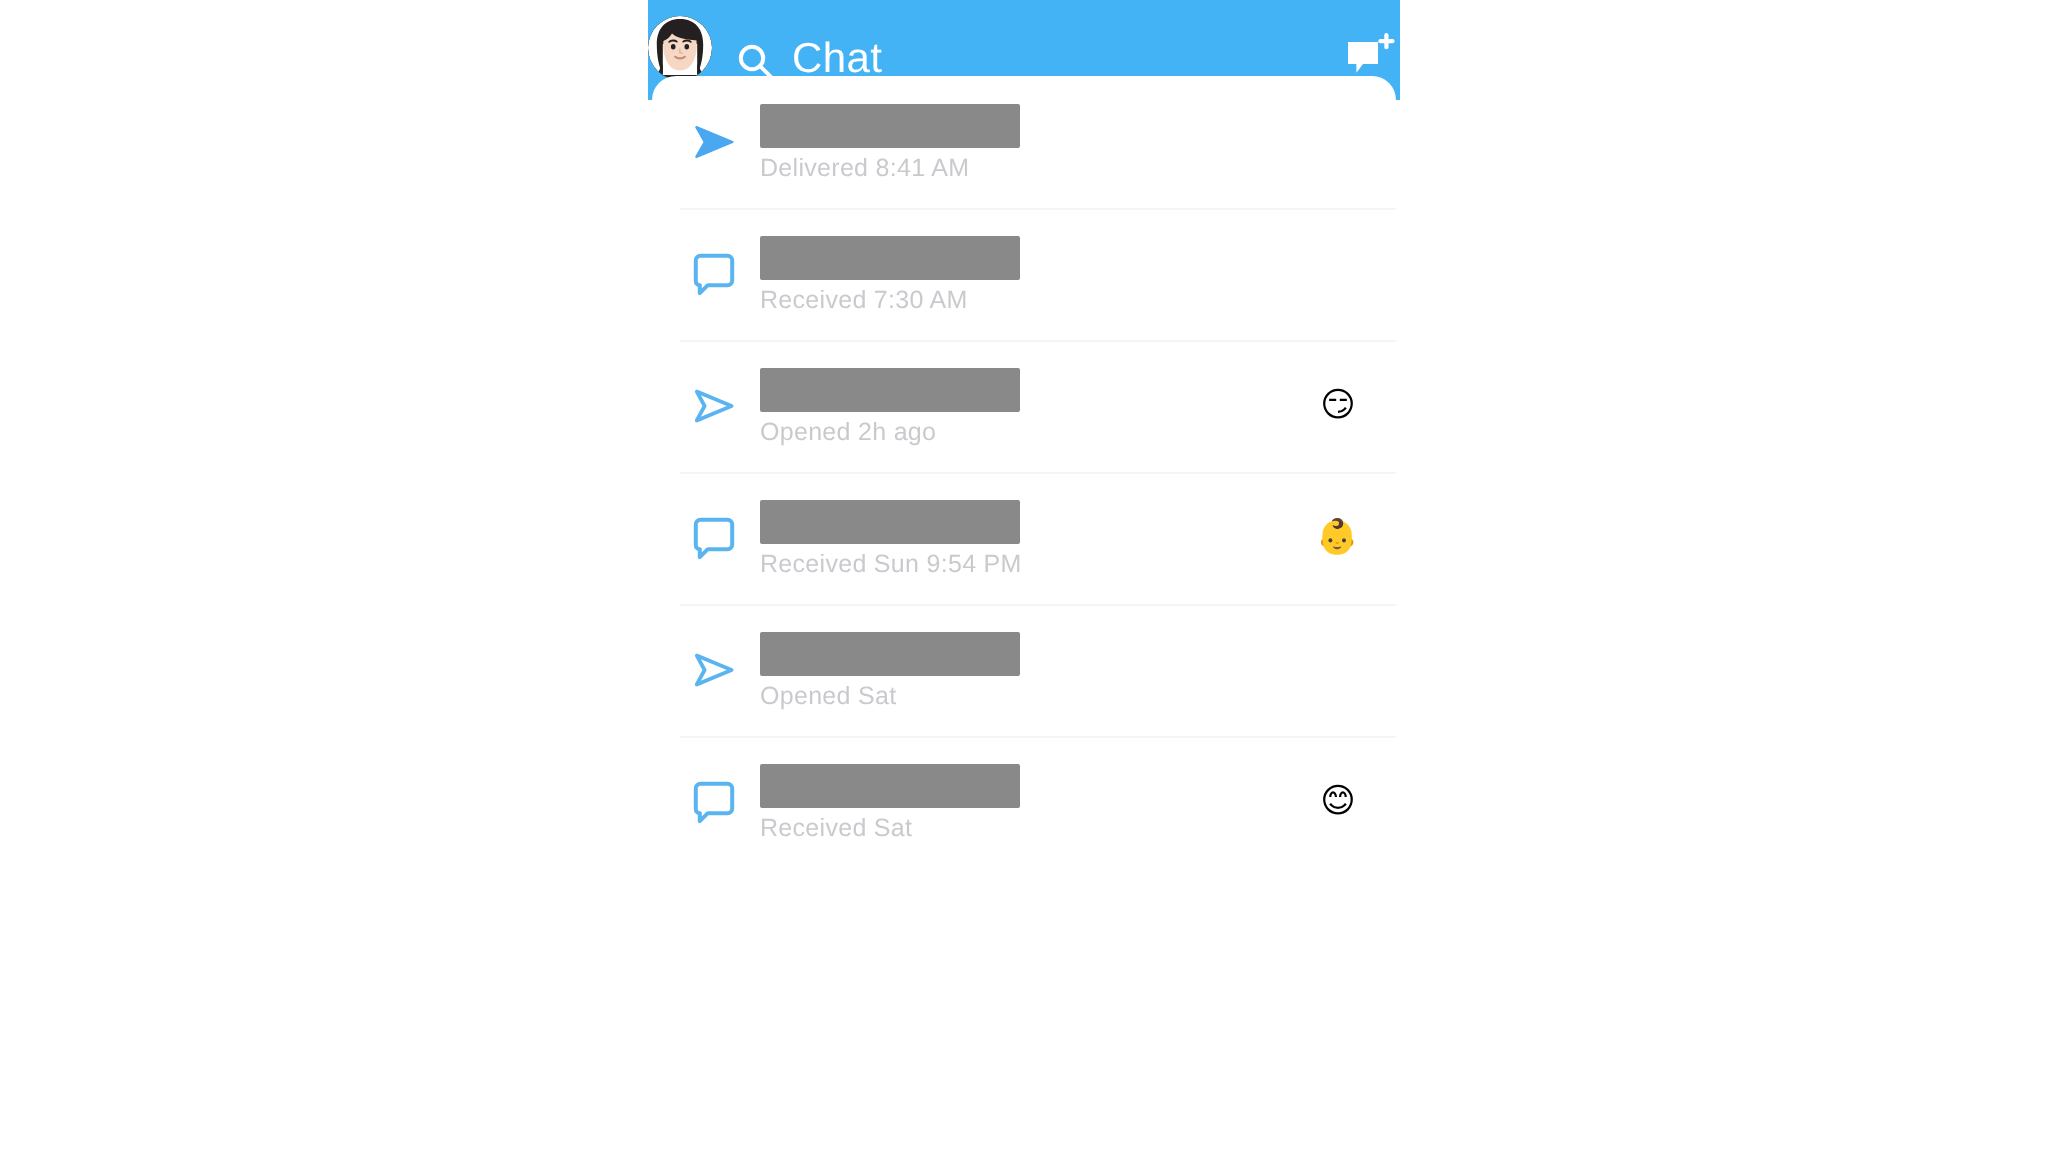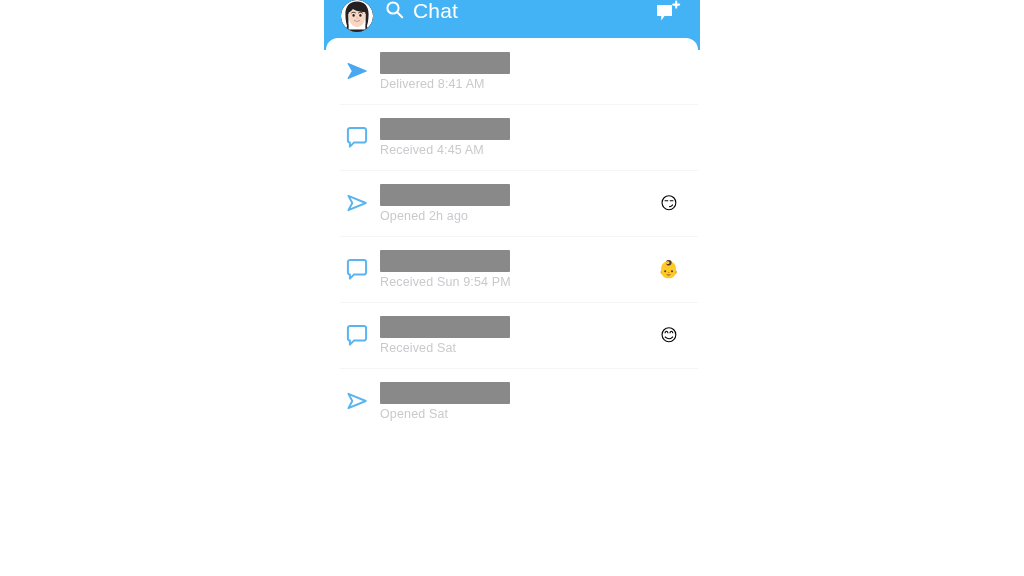--- a/index.html
+++ b/index.html
@@ -32,22 +32,22 @@
     height: 576px;
     background: #ffffff;
   }
 
   
   #chat-header {
     position: relative;
     height: 40px;
     background: #44b3f5;
     display: flex;
-    align-items: flex-start;
-    padding: 0 17px;
+    align-items: flex-end;
+    padding: 0 0;
     box-sizing: border-box;
     z-index: 3;
   }
   #chat-header .hdr-bg-extra {
     position: absolute;
     left: 0; right: 0; top: 40px;
     height: 10px;
     background: #44b3f5;
     z-index: -1;
   }
@@ -222,21 +222,21 @@
             <div class="row-emoji"></div>
           </div>
           <div class="chat-row">
             <div class="row-status-icon">
               <svg width="24" height="24" viewBox="0 0 24 24">
                 <path d="M5.2 2.9 L18.8 2.9 A2.3 2.3 0 0 1 21.1 5.2 L21.1 15.3 A2.3 2.3 0 0 1 18.8 17.6 L8.9 17.6 L4.9 21.6 L4.9 17.6 A2 2 0 0 1 2.9 15.6 L2.9 5.2 A2.3 2.3 0 0 1 5.2 2.9 Z" fill="none" stroke="#5ab4ef" stroke-width="2.0" stroke-linejoin="round"></path>
               </svg>
             </div>
             <div class="row-body">
               <div class="name-redaction"></div>
-              <div class="row-substatus">Received 4:45 AM</div>
+              <div class="row-substatus">Received 7:30 AM</div>
             </div>
             <div class="row-emoji"></div>
           </div>
           <div class="chat-row">
             <div class="row-status-icon">
               <svg width="24" height="24" viewBox="0 0 24 24">
                 <path d="M3.4 4.8 L20.8 12 L3.4 19.2 L7.3 12 Z" fill="none" stroke="#5ab4ef" stroke-width="1.9" stroke-linejoin="round"></path>
               </svg>
             </div>
             <div class="row-body">
@@ -253,38 +253,38 @@
             </div>
             <div class="row-body">
               <div class="name-redaction"></div>
               <div class="row-substatus">Received Sun 9:54 PM</div>
             </div>
             <div class="row-emoji">👶</div>
           </div>
           <div class="chat-row">
             <div class="row-status-icon">
               <svg width="24" height="24" viewBox="0 0 24 24">
+                <path d="M3.4 4.8 L20.8 12 L3.4 19.2 L7.3 12 Z" fill="none" stroke="#5ab4ef" stroke-width="1.9" stroke-linejoin="round"></path>
+              </svg>
+            </div>
+            <div class="row-body">
+              <div class="name-redaction"></div>
+              <div class="row-substatus">Opened Sat</div>
+            </div>
+            <div class="row-emoji"></div>
+          </div>
+          <div class="chat-row">
+            <div class="row-status-icon">
+              <svg width="24" height="24" viewBox="0 0 24 24">
                 <path d="M5.2 2.9 L18.8 2.9 A2.3 2.3 0 0 1 21.1 5.2 L21.1 15.3 A2.3 2.3 0 0 1 18.8 17.6 L8.9 17.6 L4.9 21.6 L4.9 17.6 A2 2 0 0 1 2.9 15.6 L2.9 5.2 A2.3 2.3 0 0 1 5.2 2.9 Z" fill="none" stroke="#5ab4ef" stroke-width="2.0" stroke-linejoin="round"></path>
               </svg>
             </div>
             <div class="row-body">
               <div class="name-redaction"></div>
               <div class="row-substatus">Received Sat</div>
             </div>
             <div class="row-emoji">😊</div>
-          </div>
-          <div class="chat-row">
-            <div class="row-status-icon">
-              <svg width="24" height="24" viewBox="0 0 24 24">
-                <path d="M3.4 4.8 L20.8 12 L3.4 19.2 L7.3 12 Z" fill="none" stroke="#5ab4ef" stroke-width="1.9" stroke-linejoin="round"></path>
-              </svg>
-            </div>
-            <div class="row-body">
-              <div class="name-redaction"></div>
-              <div class="row-substatus">Opened Sat</div>
-            </div>
-            <div class="row-emoji"></div>
           </div>
         </div>
     </div>
 
   </div>
 </div>
 
 </body></html>

